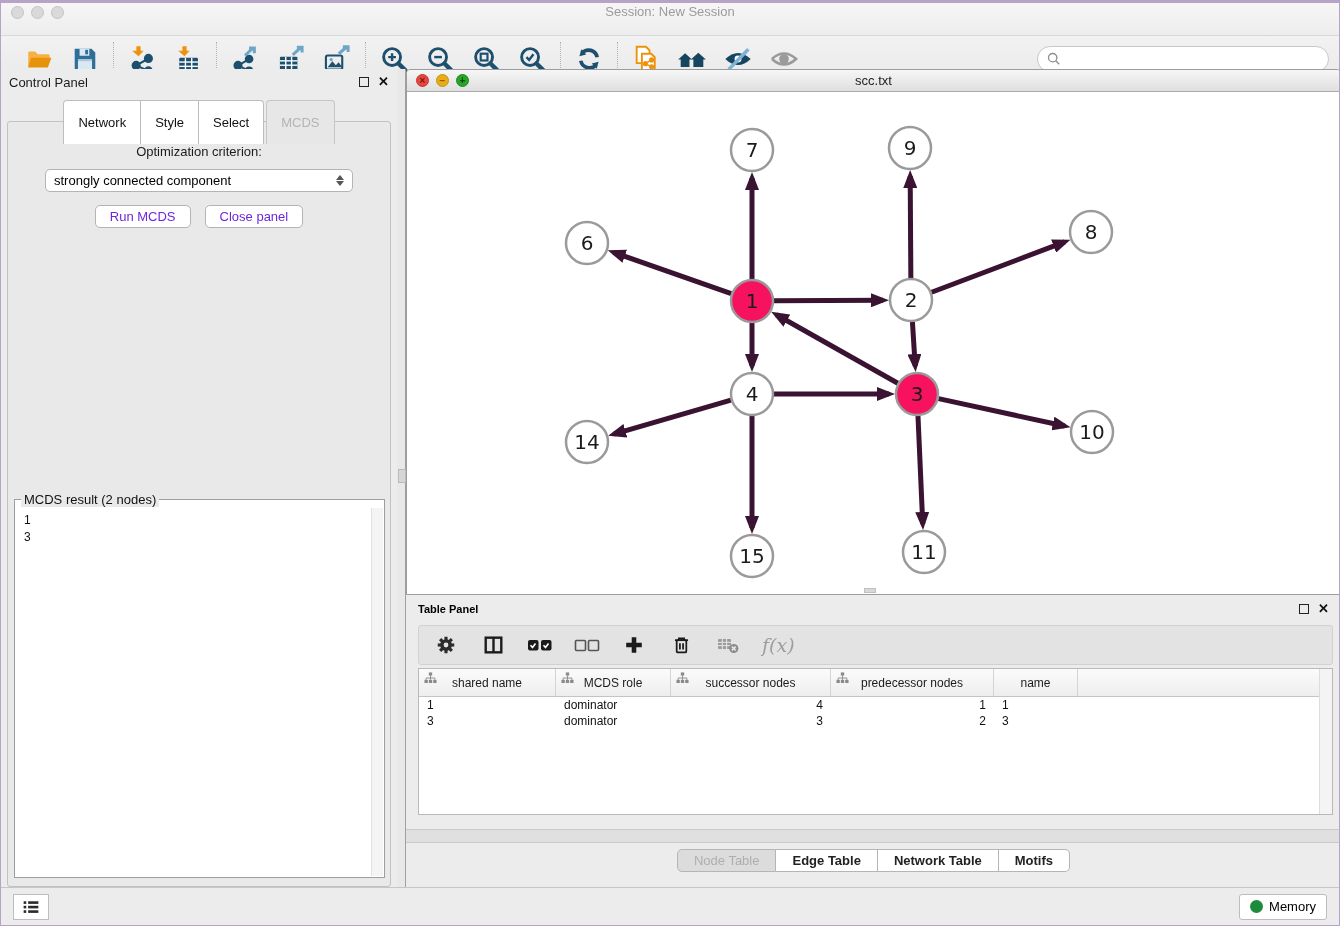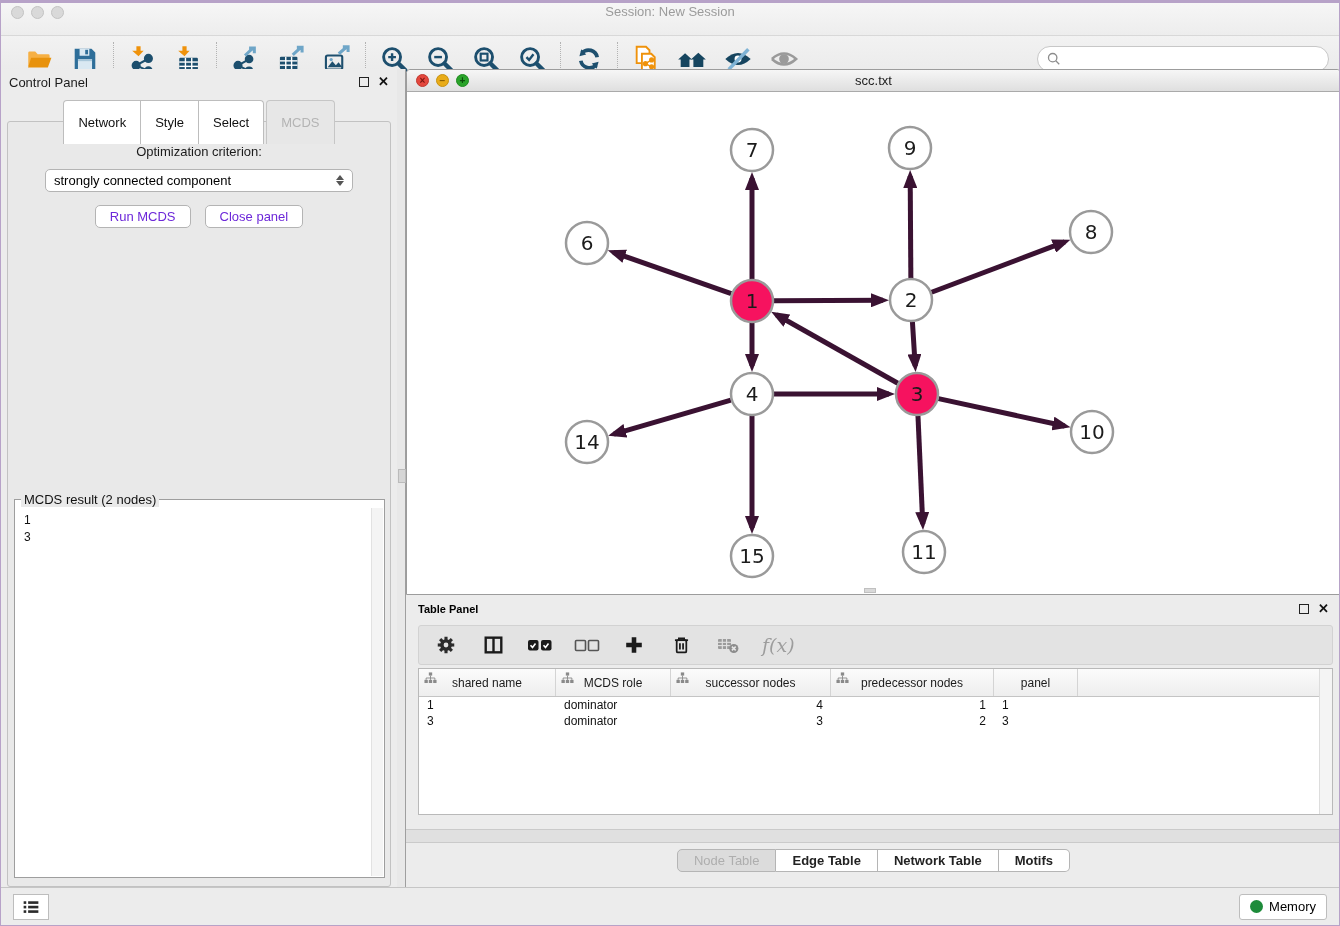--- a/index.html
+++ b/index.html
@@ -512,21 +512,21 @@
               <rect x="5.2" y="0" width="3.6" height="3.4"></rect>
               <rect x="0.5" y="8" width="3.6" height="3.4"></rect>
               <rect x="5.2" y="8" width="3.6" height="3.4"></rect>
               <rect x="9.9" y="8" width="3.6" height="3.4"></rect>
             </g>
             <path d="M7 3.4 V6 M2.3 8 V6 h9.4 v2 M7 6 v2" stroke="#8a8a8a" fill="none" stroke-width="1"></path>
           </svg>
           <span>predecessor nodes</span>
         </div>
         <div class="th-cell" style="width: 84px;">
-          <span>panel</span>
+          <span>name</span>
         </div>
       </div>
     <div id="table-body">
         <div class="tp-row">
           <div class="td-cell" style="width: 137px;">1</div>
           <div class="td-cell" style="width: 115px;">dominator</div>
           <div class="td-cell num" style="width: 160px;">4</div>
           <div class="td-cell num" style="width: 163px;">1</div>
           <div class="td-cell" style="width: 84px;">1</div>
         </div>

